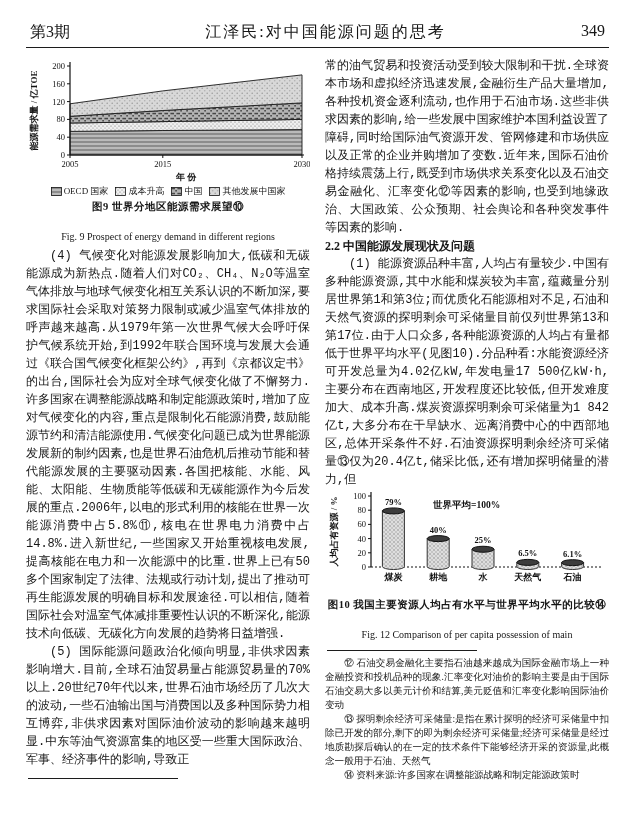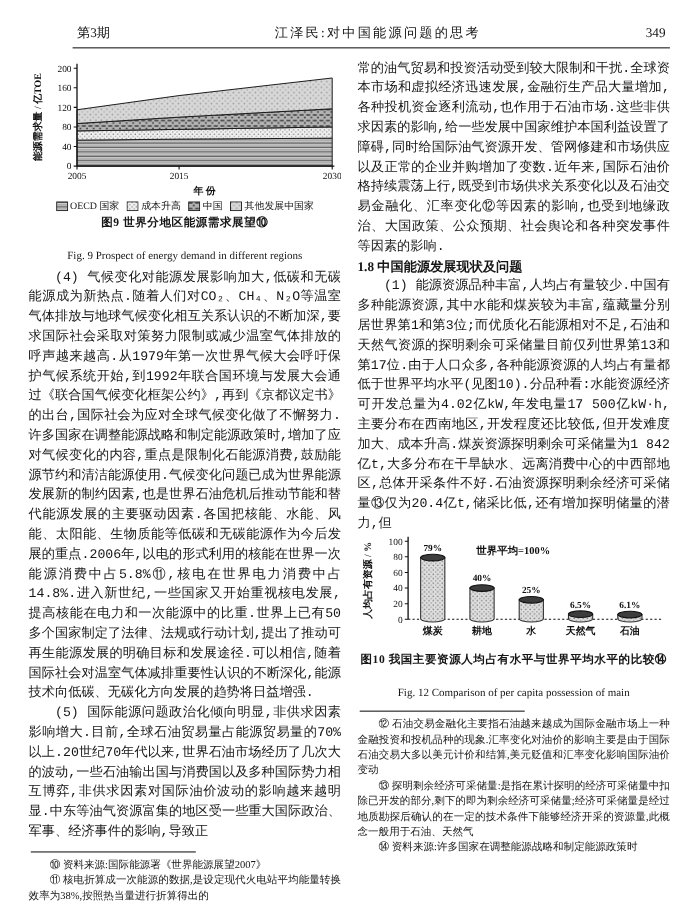--- a/index.html
+++ b/index.html
@@ -1,22 +1,22 @@
 <!DOCTYPE html>
 <html><head>
 <meta charset="utf-8">
 <style>
   html,body{margin:0;padding:0;background:#ffffff;}
   .page{
     position:relative; width:635px; height:836px; overflow:hidden;
     background:#fff; box-sizing:border-box; padding:22px 26px 0 26px;
     font-family:"Liberation Serif","DejaVu Serif",serif; color:#161616;
   }
-  .header{display:flex; justify-content:space-between; align-items:center;
-    font-size:12px; padding:0 4px 4px 4px; border-bottom:1.5px solid #1c1c1c;margin-left:40px;}
+  .header{display:flex; justify-content:space-between; align-items:flex-start;
+    font-size:16px; padding:0 4px 4px 4px; border-bottom:1.5px solid #1c1c1c;}
   .header .h-title{font-weight:normal; letter-spacing:2px;}
   .cols{display:flex; gap:15px; margin-top:9px;}
   .col{width:284px; font-size:12px; line-height:18px; text-align:justify;}
   p.body-para{margin:0; text-indent:2em;font-family:Liberation Mono, monospace;}
   p.no-indent{text-indent:0;}
   .sec-head{margin:0; font-weight:bold; line-height:18px;}
   figure.fig{margin:0 0 4px 0; text-align:center;}
   .chart-box{line-height:0;}
   .legend{display:flex; justify-content:center; gap:7px; line-height:11px;
     font-size:9px; font-weight:normal; margin-top:1px; white-space:nowrap;}
@@ -213,29 +213,25 @@
             </span>
           </div>
         <figcaption>
           <div class="fig-cap-zh">图9  世界分地区能源需求展望⑩</div>
           <div class="fig-cap-en">Fig. 9   Prospect of energy demand in different regions</div>
         </figcaption>
       </figure>
       <p class="body-para">(4) 气候变化对能源发展影响加大,低碳和无碳能源成为新热点.随着人们对CO₂、CH₄、N₂O等温室气体排放与地球气候变化相互关系认识的不断加深,要求国际社会采取对策努力限制或减少温室气体排放的呼声越来越高.从1979年第一次世界气候大会呼吁保护气候系统开始,到1992年联合国环境与发展大会通过《联合国气候变化框架公约》,再到《京都议定书》的出台,国际社会为应对全球气候变化做了不懈努力.许多国家在调整能源战略和制定能源政策时,增加了应对气候变化的内容,重点是限制化石能源消费,鼓励能源节约和清洁能源使用.气候变化问题已成为世界能源发展新的制约因素,也是世界石油危机后推动节能和替代能源发展的主要驱动因素.各国把核能、水能、风能、太阳能、生物质能等低碳和无碳能源作为今后发展的重点.2006年,以电的形式利用的核能在世界一次能源消费中占5.8%⑪,核电在世界电力消费中占14.8%.进入新世纪,一些国家又开始重视核电发展,提高核能在电力和一次能源中的比重.世界上已有50多个国家制定了法律、法规或行动计划,提出了推动可再生能源发展的明确目标和发展途径.可以相信,随着国际社会对温室气体减排重要性认识的不断深化,能源技术向低碳、无碳化方向发展的趋势将日益增强.</p>
       <p class="body-para">(5) 国际能源问题政治化倾向明显,非供求因素影响增大.目前,全球石油贸易量占能源贸易量的70%以上.20世纪70年代以来,世界石油市场经历了几次大的波动,一些石油输出国与消费国以及多种国际势力相互博弈,非供求因素对国际油价波动的影响越来越明显.中东等油气资源富集的地区受一些重大国际政治、军事、经济事件的影响,导致正</p>
       <hr class="fn-rule">
-      <div class="footnotes">
-        <p>⑩ 资料来源:国际能源署《世界能源展望2007》</p>
-        <p>⑪ 核电折算成一次能源的数据,是设定现代火电站平均能量转换效率为38%,按照热当量进行折算得出的</p>
-      </div>
     </div>
 
     <div class="col">
       <p class="body-para no-indent">常的油气贸易和投资活动受到较大限制和干扰.全球资本市场和虚拟经济迅速发展,金融衍生产品大量增加,各种投机资金逐利流动,也作用于石油市场.这些非供求因素的影响,给一些发展中国家维护本国利益设置了障碍,同时给国际油气资源开发、管网修建和市场供应以及正常的企业并购增加了变数.近年来,国际石油价格持续震荡上行,既受到市场供求关系变化以及石油交易金融化、汇率变化⑫等因素的影响,也受到地缘政治、大国政策、公众预期、社会舆论和各种突发事件等因素的影响.</p>
-      <p class="sec-head">1.8   中国能源发展现状及问题</p>
+      <p class="sec-head">2.2   中国能源发展现状及问题</p>
       <p class="body-para">(1) 能源资源品种丰富,人均占有量较少.中国有多种能源资源,其中水能和煤炭较为丰富,蕴藏量分别居世界第1和第3位;而优质化石能源相对不足,石油和天然气资源的探明剩余可采储量目前仅列世界第13和第17位.由于人口众多,各种能源资源的人均占有量都低于世界平均水平(见图10).分品种看:水能资源经济可开发总量为4.02亿kW,年发电量17 500亿kW·h,主要分布在西南地区,开发程度还比较低,但开发难度加大、成本升高.煤炭资源探明剩余可采储量为1 842亿t,大多分布在干旱缺水、远离消费中心的中西部地区,总体开采条件不好.石油资源探明剩余经济可采储量⑬仅为20.4亿t,储采比低,还有增加探明储量的潜力,但</p>
       <figure class="fig">
         <div id="bar-chart" class="chart-box"><svg width="284" height="106" viewBox="0 0 284 106">
               <defs>
                 <pattern id="cy1" width="4" height="4" patternUnits="userSpaceOnUse">
                   <rect width="4" height="4" fill="#dedede"></rect>
                   <circle cx="1" cy="1" r="0.7" fill="#777"></circle>
                   <circle cx="3" cy="3" r="0.7" fill="#999"></circle>
                 </pattern>
               </defs>

